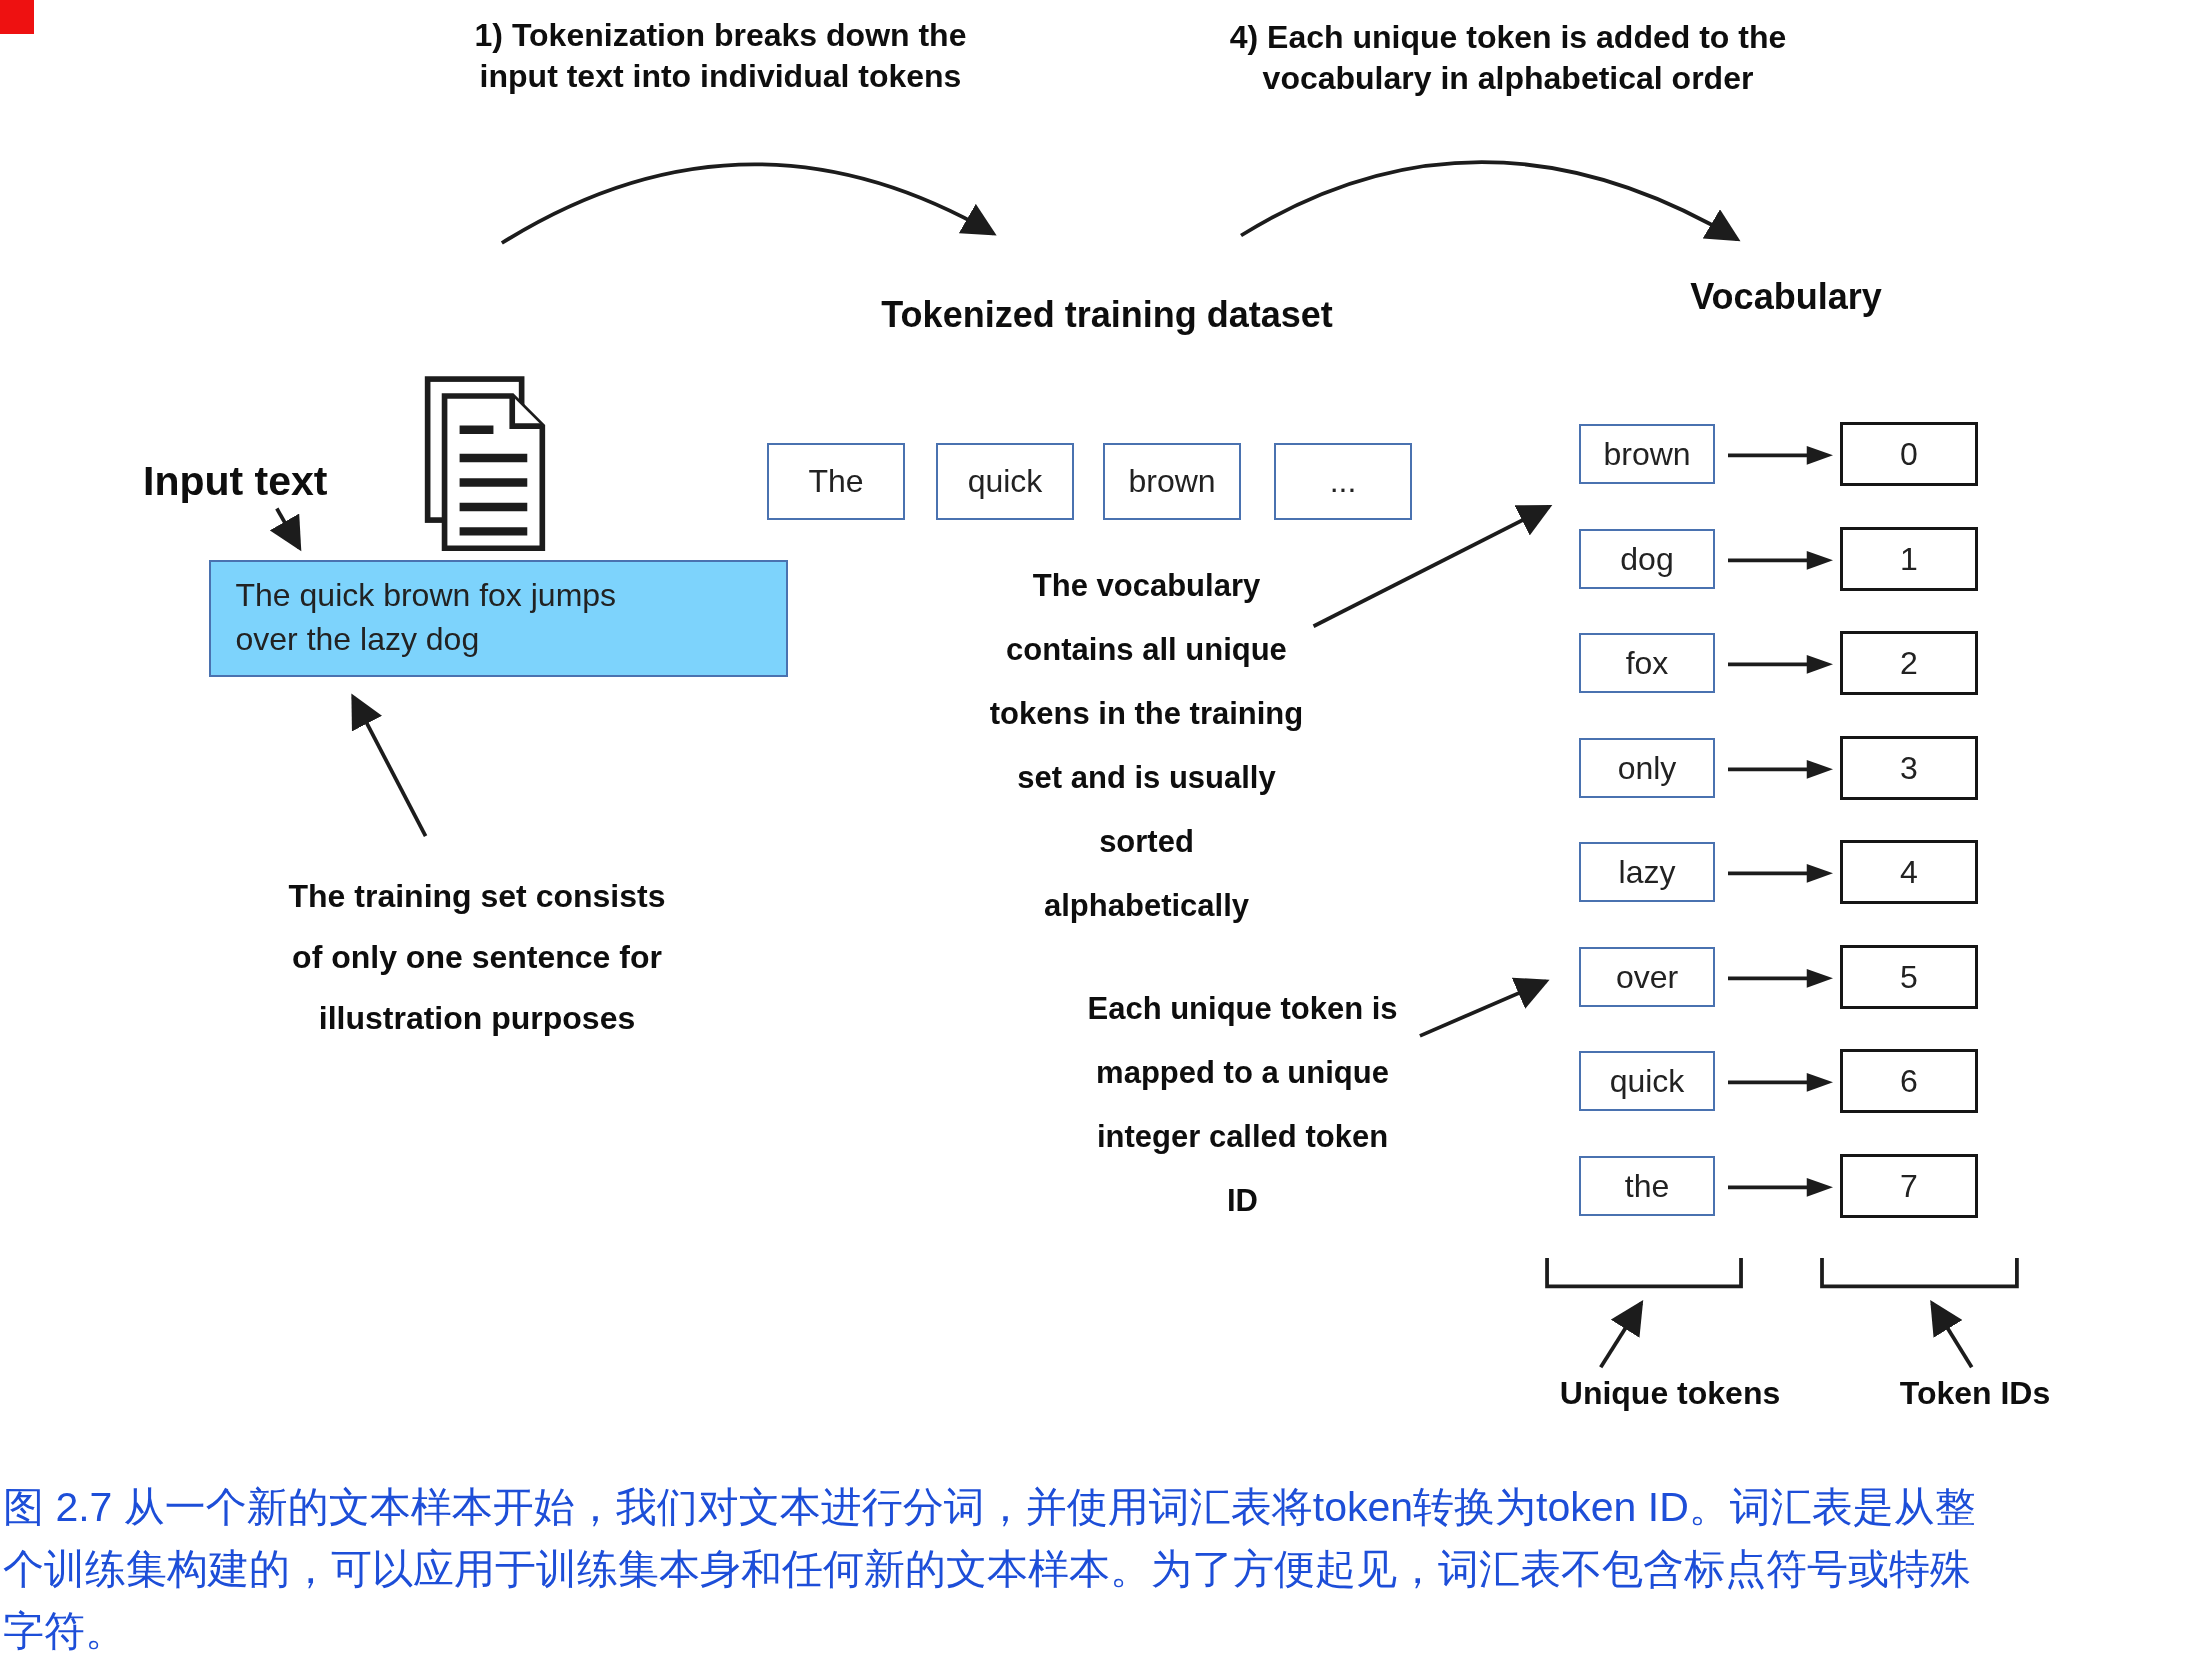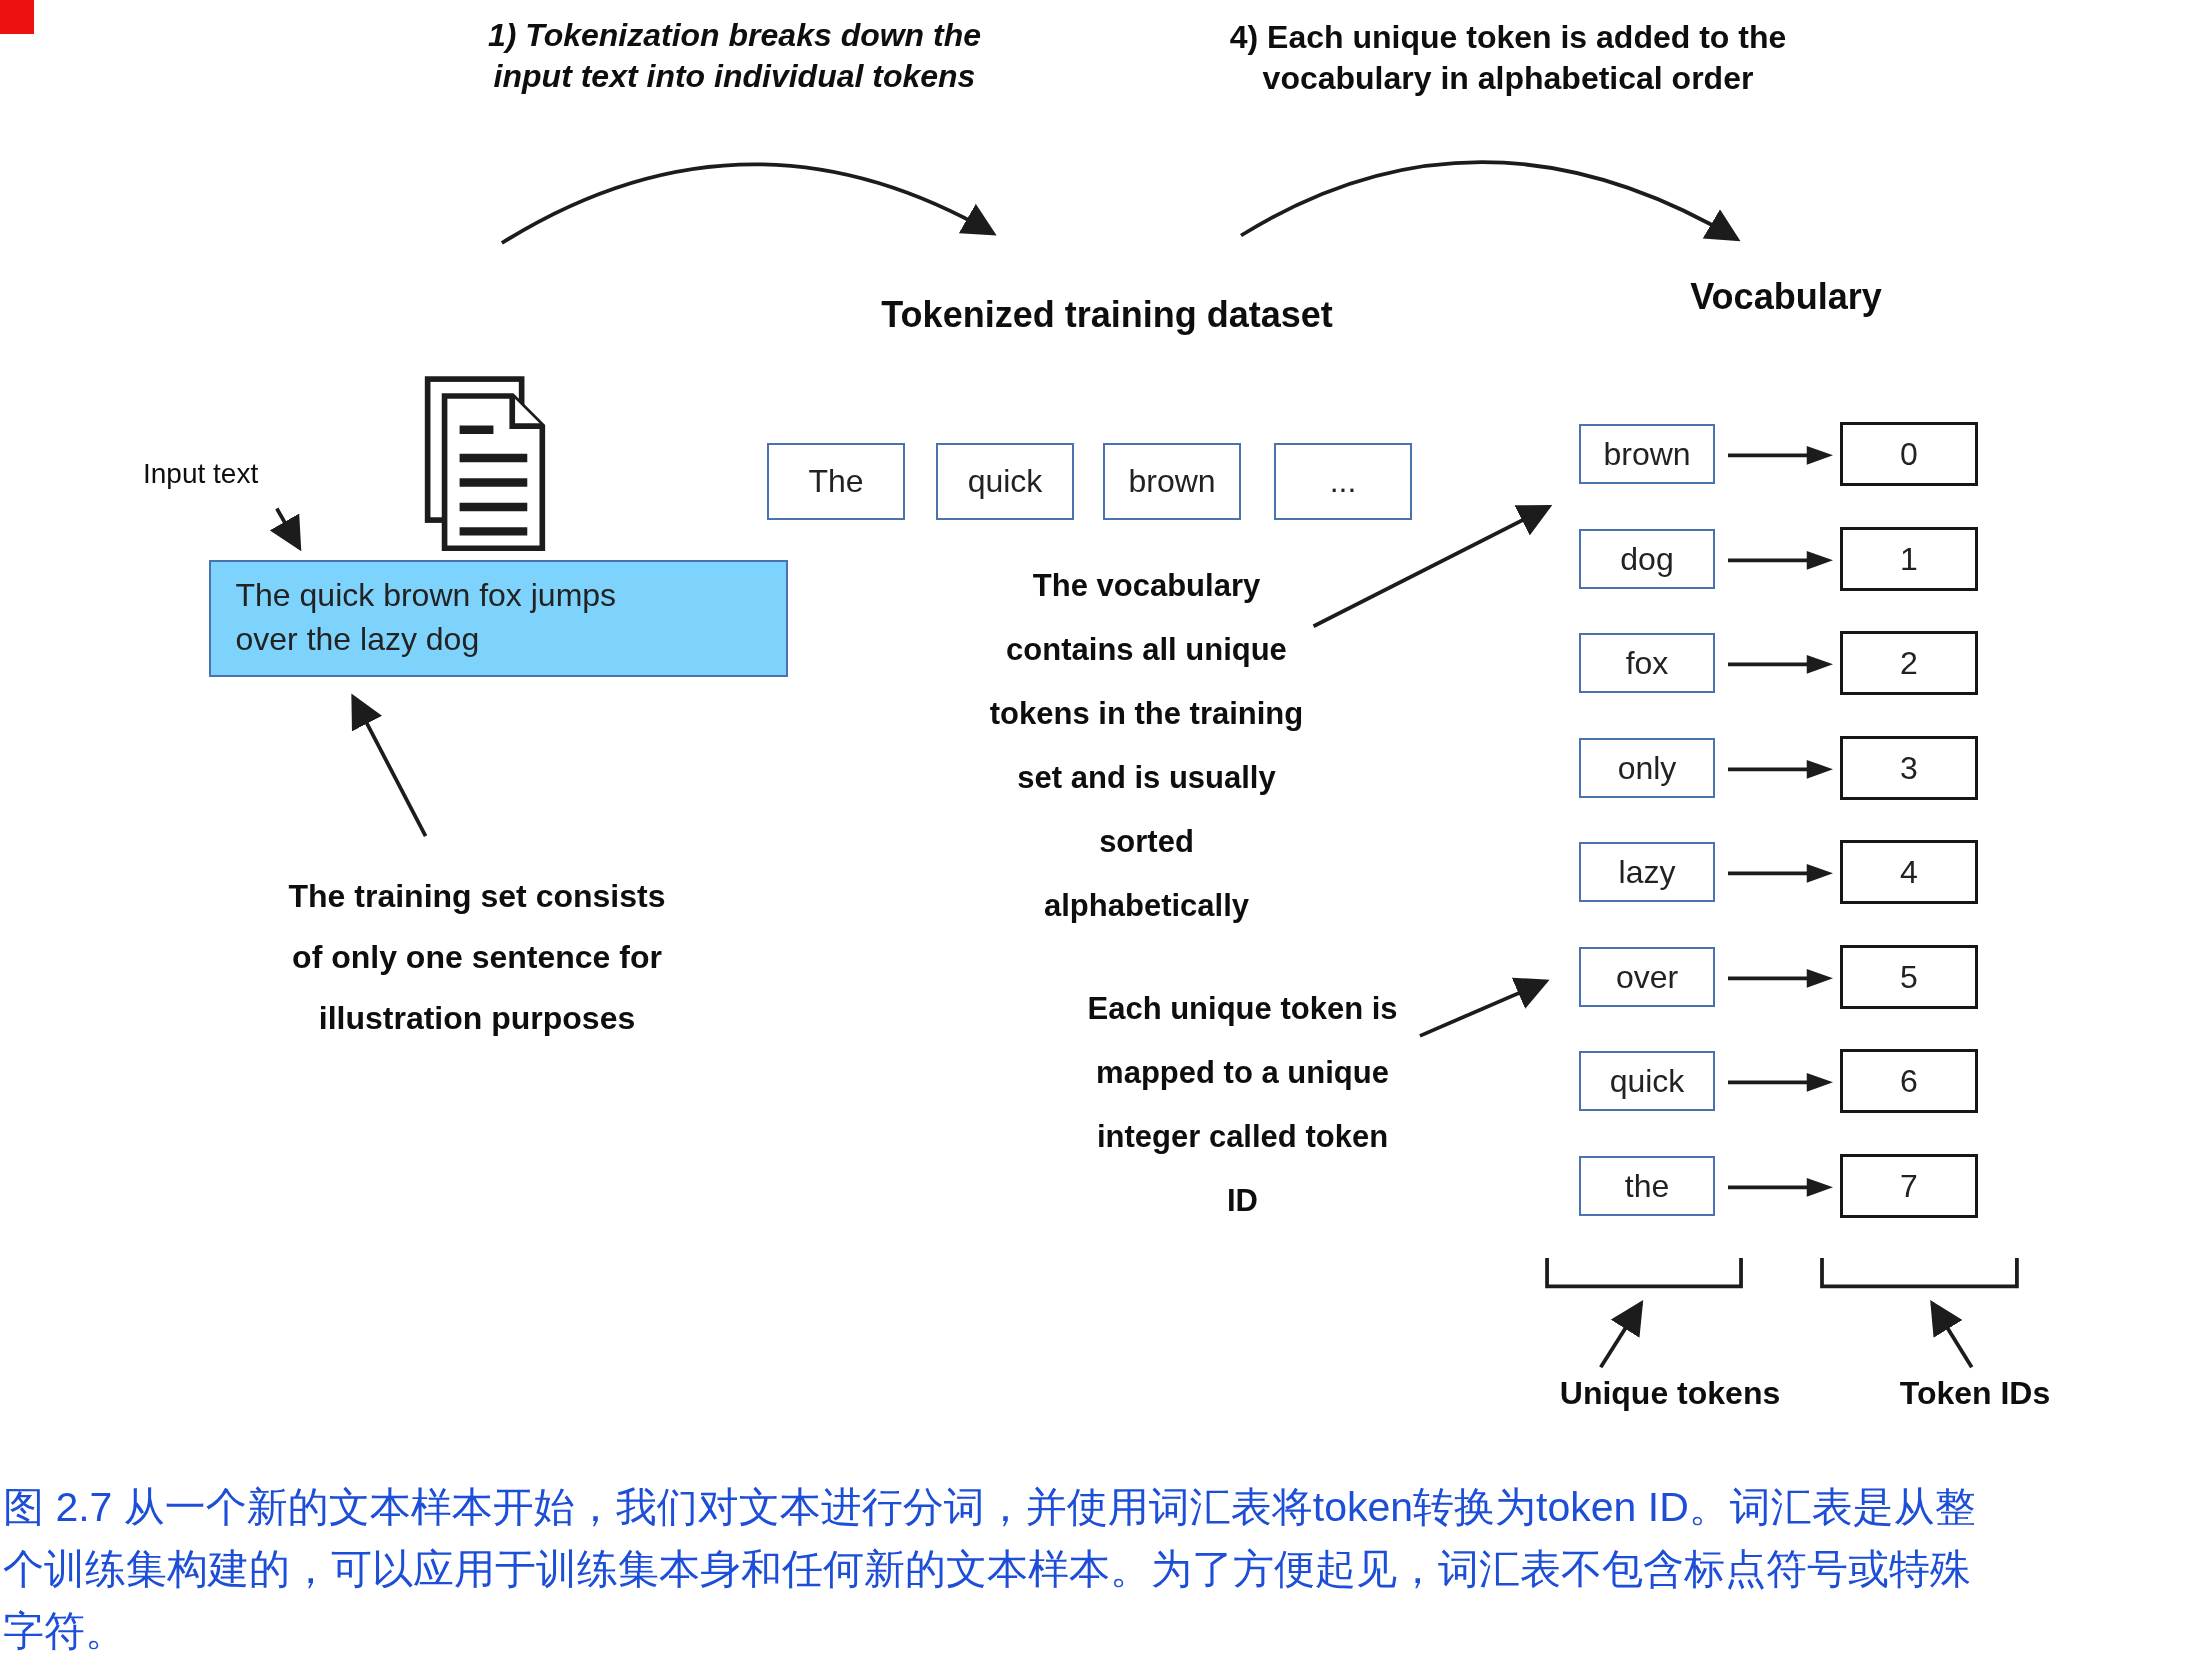--- a/index.html
+++ b/index.html
@@ -21,21 +21,21 @@
     color: #0e0e0e;
     text-align: center;
     white-space: pre-line;
   }
   .step-note { font-size: 32px; line-height: 41px; }
   .col-header { position: absolute; font-weight: bold; font-size: 36px; color: #0e0e0e; text-align: center; }
   .red-square {
     position: absolute; left: 0; top: 0; width: 34px; height: 34px;
     background: #ee1111;
   }
-  .input-label { position: absolute; left: 143px; top: 458px; font-size: 28px; font-weight: normal; color:#0e0e0e; }
+  .input-label { position: absolute; left: 143px; top: 458px; font-size: 41px; font-weight: bold; color:#0e0e0e; }
   .input-box {
     position: absolute; left: 209px; top: 560px; width: 550px; height: 102px;
     border: 2.8px solid #4a72b0; background: #7dd3fc;
     font-size: 32px; line-height: 44px; color: #222222;
     padding: 11.3px 0 0 24.5px; white-space: pre-line;
   }
   .training-note { left: 171px; top: 866px; width: 612px; font-size: 32px; line-height: 61px; }
   .vocab-note   { left: 883px; top: 554px; width: 527px; font-size: 31px; line-height: 64px; }
   .tokenid-note { left: 979px; top: 977px; width: 527px; font-size: 31px; line-height: 64px; }
   .mid-token {
@@ -86,21 +86,21 @@
     <path d="M 294 540 L 318 582" fill="none" stroke="#1c1c1c" stroke-width="4" marker-end="url(#ah)"></path>
     <path d="M 452 888 L 375 740" fill="none" stroke="#1c1c1c" stroke-width="4" marker-end="url(#ah)"></path>
     <path d="M 1395 665 L 1645 538" fill="none" stroke="#1c1c1c" stroke-width="4" marker-end="url(#ah)"></path>
     <path d="M 1508 1100 L 1642 1042" fill="none" stroke="#1c1c1c" stroke-width="4" marker-end="url(#ah)"></path>
     <path d="M 1643 1336 L 1643 1366 L 1849 1366 L 1849 1336" fill="none" stroke="#1c1c1c" stroke-width="4"></path>
     <path d="M 1935 1336 L 1935 1366 L 2142 1366 L 2142 1336" fill="none" stroke="#1c1c1c" stroke-width="4"></path>
     <path d="M 1700 1452 L 1743 1384" fill="none" stroke="#1c1c1c" stroke-width="4" marker-end="url(#ah)"></path>
     <path d="M 2094 1452 L 2052 1384" fill="none" stroke="#1c1c1c" stroke-width="4" marker-end="url(#ah)"></path>
   </svg>
 
-  <div class="note step-note" style="left:419px; top:15px; width:631px;font-style:italic;">1) Tokenization breaks down the
+  <div class="note step-note" style="left:405px; top:15px; width:631px;">1) Tokenization breaks down the
 input text into individual tokens</div>
   <div class="note step-note" style="left:1188px; top:17px; width:640px;">4) Each unique token is added to the
 vocabulary in alphabetical order</div>
 
   <div class="col-header" style="left:801px; top:294px; width:612px;">Tokenized training dataset</div>
   <div class="col-header" style="left:1480px; top:276px; width:612px;">Vocabulary</div>
 
   <svg class="doc-icon" width="141" height="183" viewBox="0 0 150 194">
     <rect x="6" y="4" width="100" height="150" fill="#ffffff" stroke="#1c1c1c" stroke-width="6"></rect>
     <path d="M 24 22 L 96 22 L 128 54 L 128 184 L 24 184 Z" fill="#ffffff" stroke="#1c1c1c" stroke-width="6"></path>

